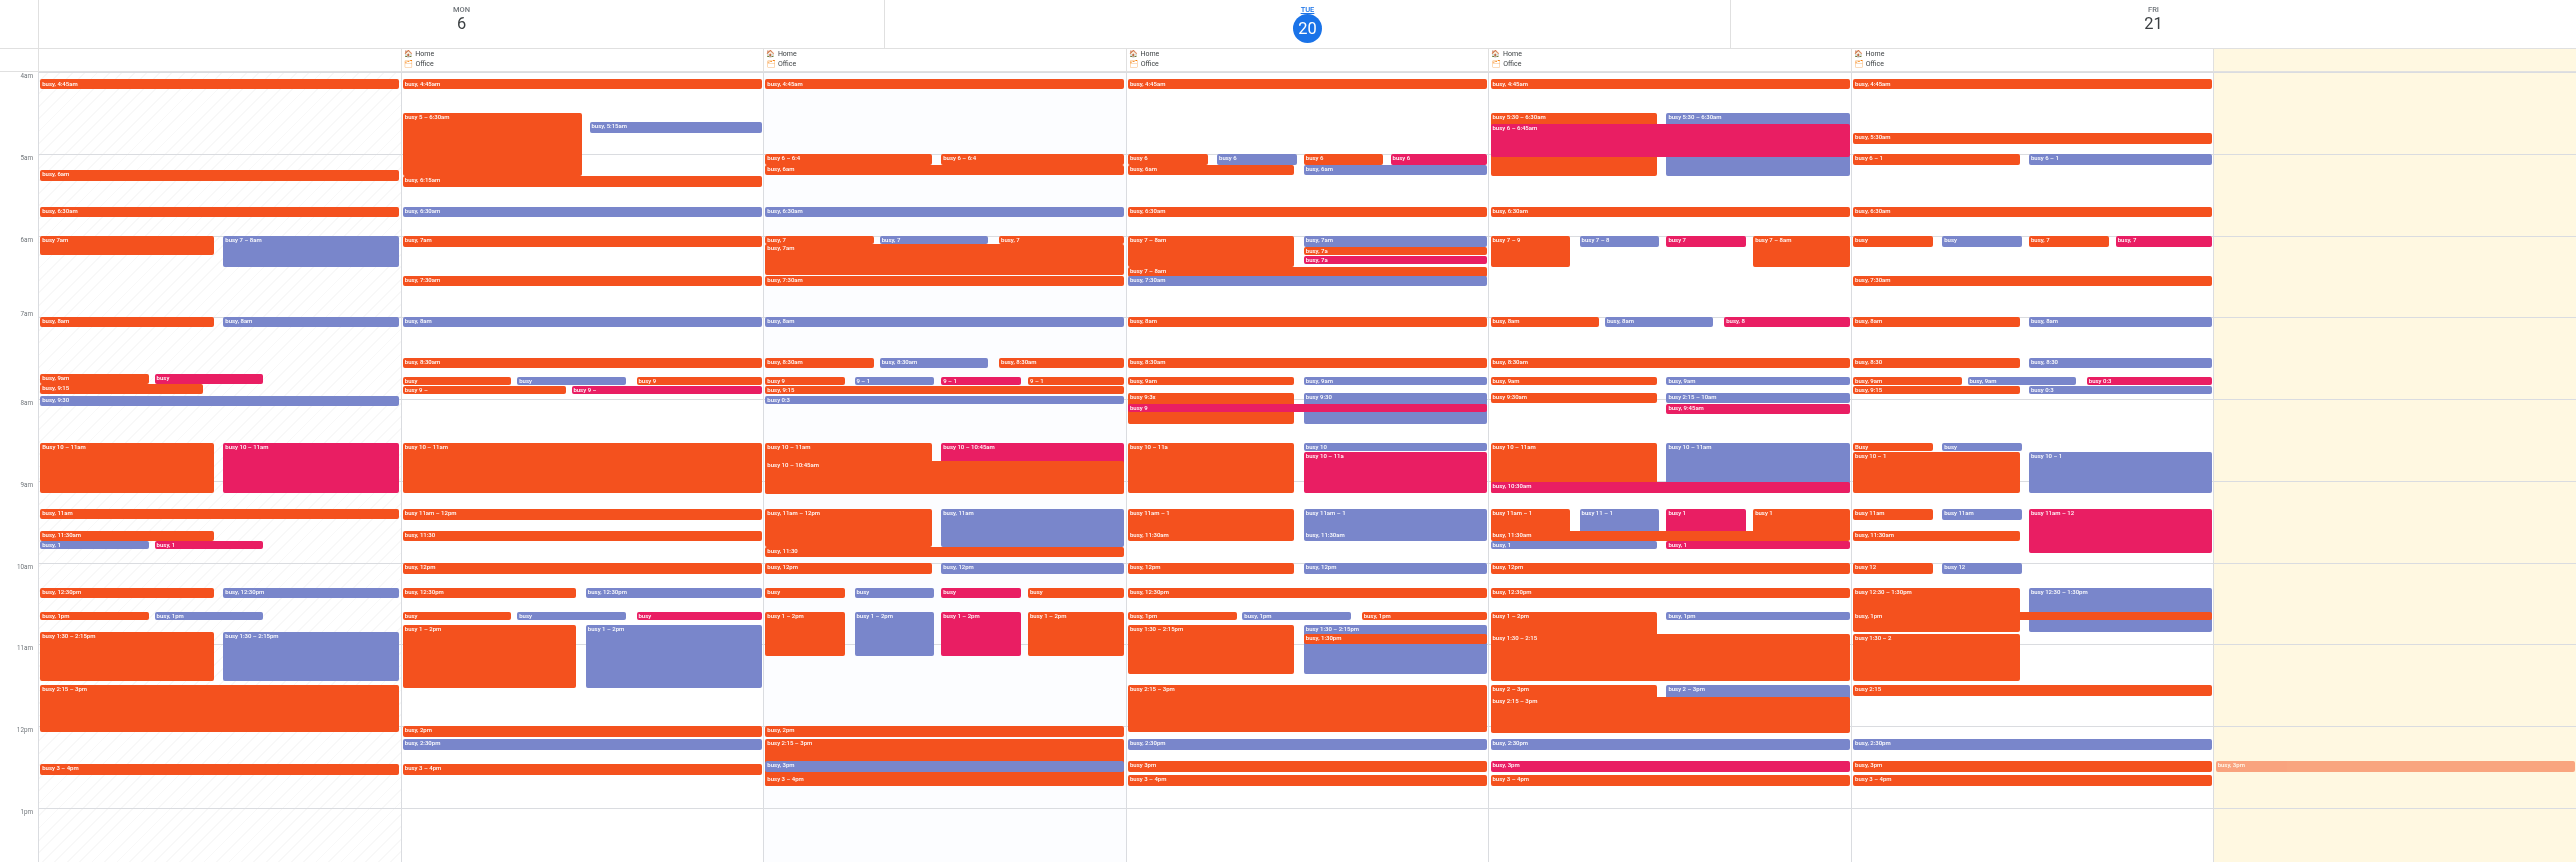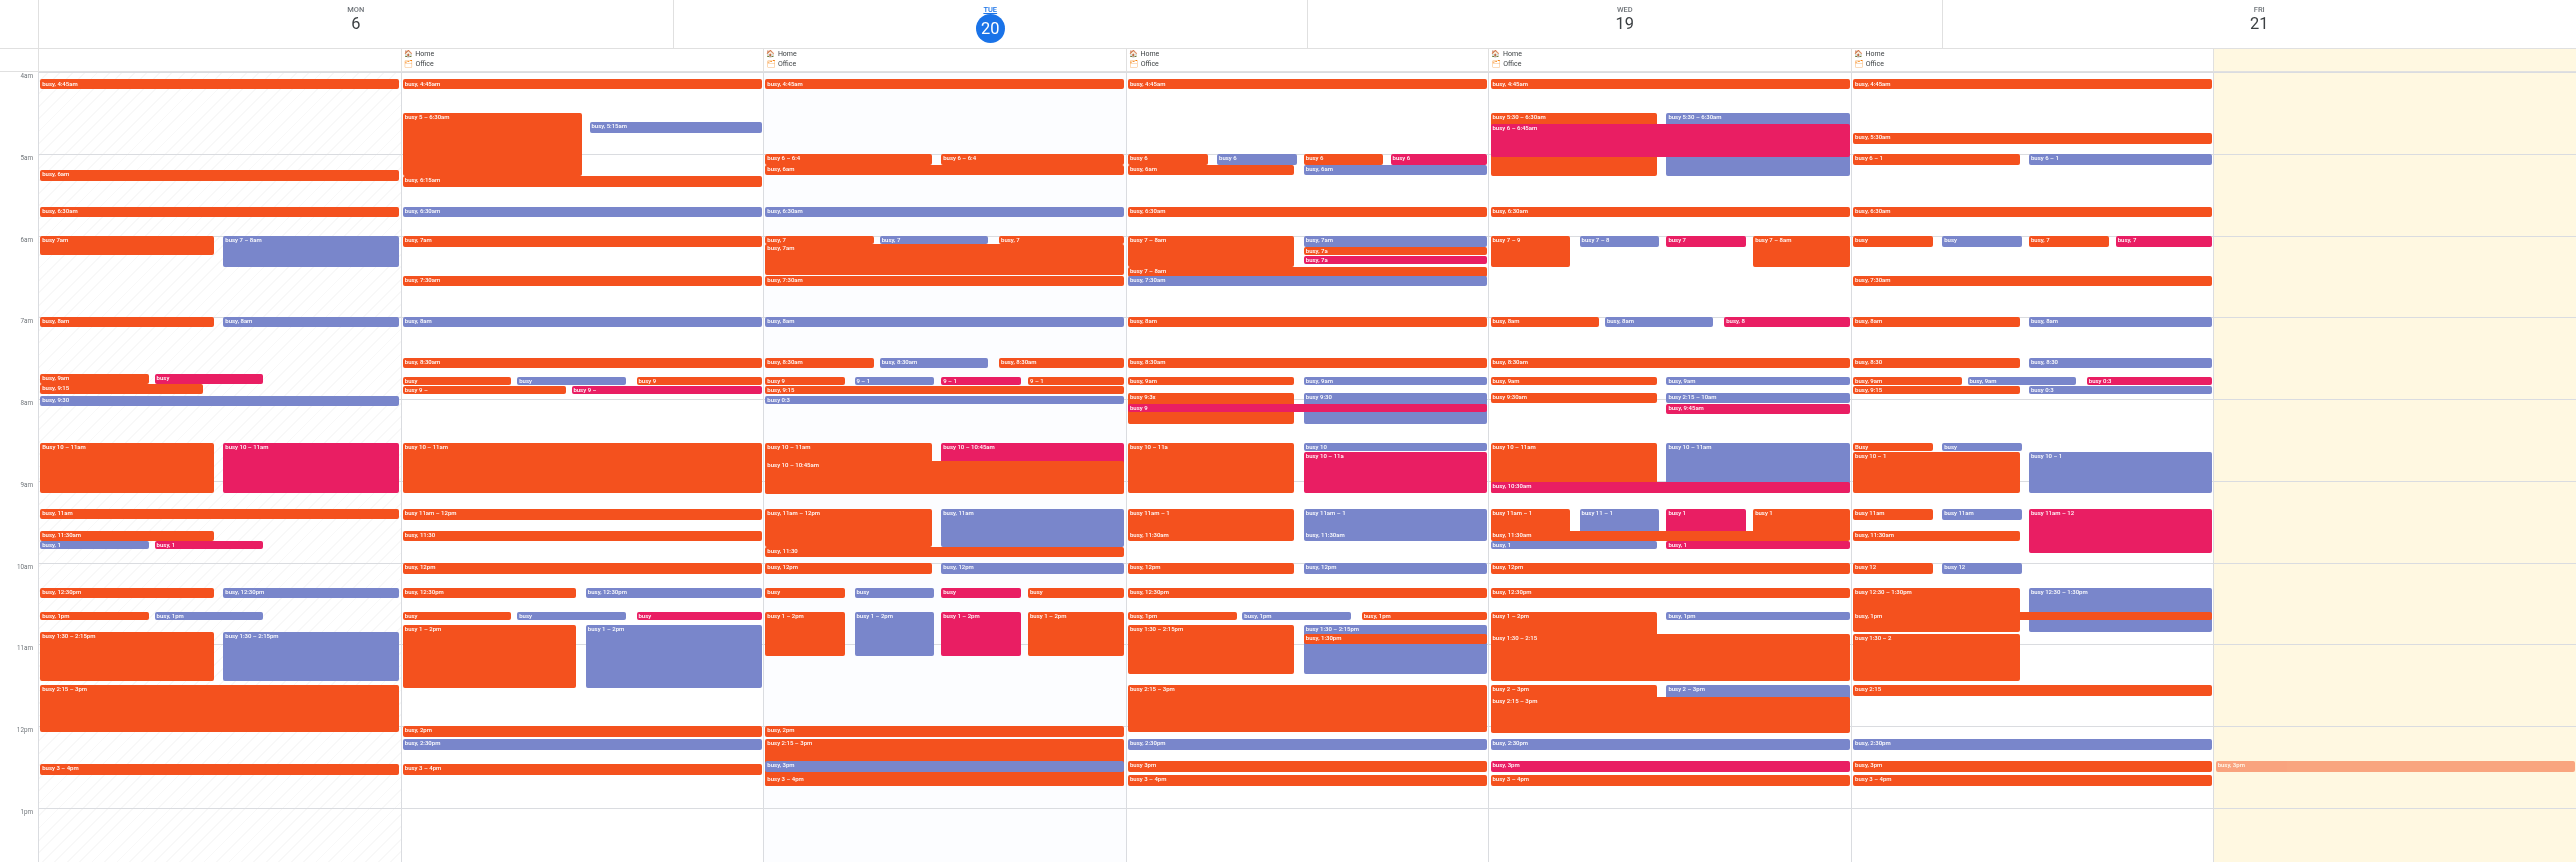--- a/index.html
+++ b/index.html
@@ -42,24 +42,20 @@
     <div class="time-gutter"></div>
     <div class="day-header">
       <div class="day-name">MON</div>
       <div class="day-num">6</div>
     </div>
     <div class="day-header">
       <div class="day-name" style="color:#1a73e8;text-decoration:underline;">TUE</div>
       <div class="day-num today">20</div>
     </div>
     <div class="day-header">
-      <div class="day-name">WED</div>
-      <div class="day-num">19</div>
-    </div>
-    <div class="day-header">
       <div class="day-name">FRI</div>
       <div class="day-num">21</div>
     </div>
   </div>
 
   <div class="location-row">
     <div class="location-gutter"></div>
 
     <div class="location-cell"></div>
 
@@ -122,21 +118,21 @@
   </div>
 
   <div style="display:flex; flex:1; position:relative;">
 
     <div style="width:38px; flex-shrink:0; position:relative; background:#fff;">
       <div style="height:818px; position:relative;">
 
         <div style="position:absolute; top:0px; right:5px; font-size:6.3px; color:#70757a;">4am</div>
         <div style="position:absolute; top:82px; right:5px; font-size:6.3px; color:#70757a;">5am</div>
         <div style="position:absolute; top:164px; right:5px; font-size:6.3px; color:#70757a;">6am</div>
-        <div style="position:absolute; top:245px; right:5px; font-size:6.3px; color:#70757a;">7am</div>
+        <div style="position:absolute; top:238px; right:5px; font-size:6.3px; color:#70757a;">7am</div>
         <div style="position:absolute; top:327px; right:5px; font-size:6.3px; color:#70757a;">8am</div>
         <div style="position:absolute; top:409px; right:5px; font-size:6.3px; color:#70757a;">9am</div>
         <div style="position:absolute; top:491px; right:5px; font-size:6.3px; color:#70757a;">10am</div>
         <div style="position:absolute; top:572px; right:5px; font-size:6.3px; color:#70757a;">11am</div>
         <div style="position:absolute; top:654px; right:5px; font-size:6.3px; color:#70757a;">12pm</div>
         <div style="position:absolute; top:736px; right:5px; font-size:6.3px; color:#70757a;">1pm</div>
 
       </div>
     </div>
 

